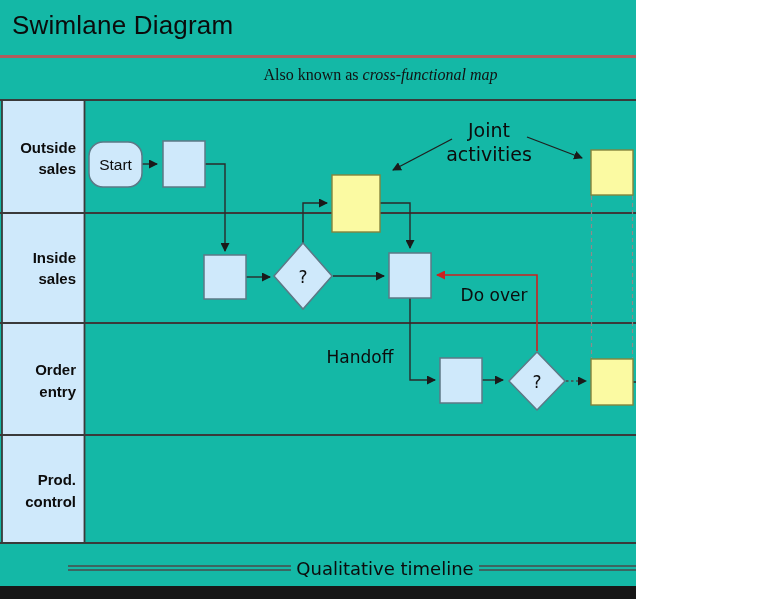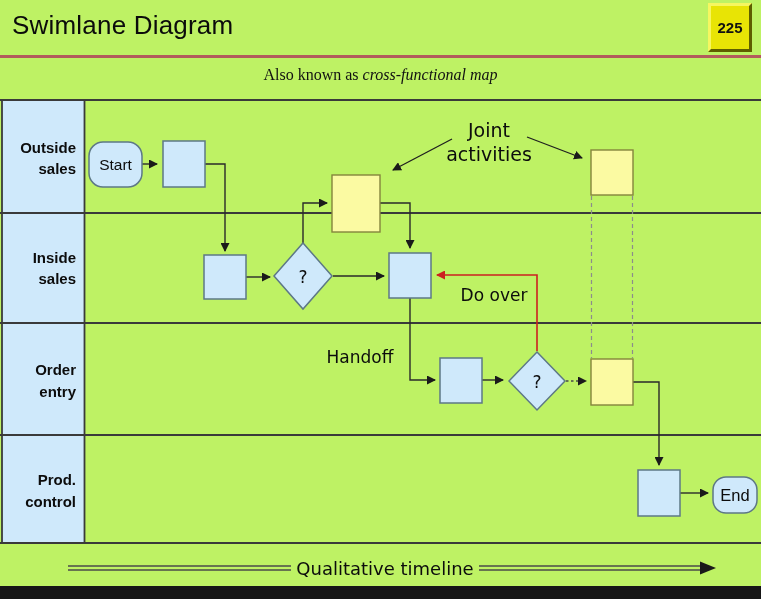--- a/index.html
+++ b/index.html
@@ -1,19 +1,19 @@
 <!DOCTYPE html>
 <html style="--node_fill: #cfe9fb; --node_stroke: #5d7886; --joint_fill: #fbfaa2; --joint_stroke: #84843c; --lane_label_fill: #cfe9fb; --line: #3a3a3a; --red: #cc2020; --title_rule: #b25c5c; --badge_fill: #e8e405; --footer_bar: #161616;"><head>
 <meta charset="utf-8">
 <style>
   * { margin:0; padding:0; box-sizing:border-box; }
   html,body { background:#ffffff; }
   .page {
-    position:relative; width:761px; height:599px;
-    background:#bef264; overflow:hidden;
+    position:relative; width:636px; height:599px;
+    background:#14b8a6; overflow:hidden;
     font-family:"Liberation Sans", sans-serif;
   }
   .page-title {
     position:absolute; left:12px; top:10px;
     font-size:26px; font-weight:400; color:#0b0b0b;
     font-family:"Liberation Sans", sans-serif;
     letter-spacing:0.2px;
   }
   .page-badge {
     position:absolute; right:9px; top:3px;
@@ -56,21 +56,20 @@
   .comic       { font:17px "DejaVu Sans", sans-serif; }
   .comic-lg    { font:19px "DejaVu Sans", sans-serif; }
   .tl-text     { font:18px "DejaVu Sans", sans-serif; }
 </style>
 </head>
 <body>
 
 <div class="page">
 
   <div class="page-title">Swimlane Diagram</div>
-  <div class="page-badge">225</div>
   <div class="title-rule"></div>
 
   <div class="subtitle"><span>Also known as </span><em>cross-functional map</em></div>
 
   <svg class="diagram" width="761" height="599" viewBox="0 0 761 599" xmlns="http://www.w3.org/2000/svg">
     <defs>
       <marker id="arr" markerUnits="userSpaceOnUse" markerWidth="9" markerHeight="9" refX="8" refY="4.5" orient="auto">
         <path d="M0,0 L9,4.5 L0,9 Z" fill="#1a1a1a"></path>
       </marker>
       <marker id="arr-red" markerUnits="userSpaceOnUse" markerWidth="9" markerHeight="9" refX="8" refY="4.5" orient="auto">

